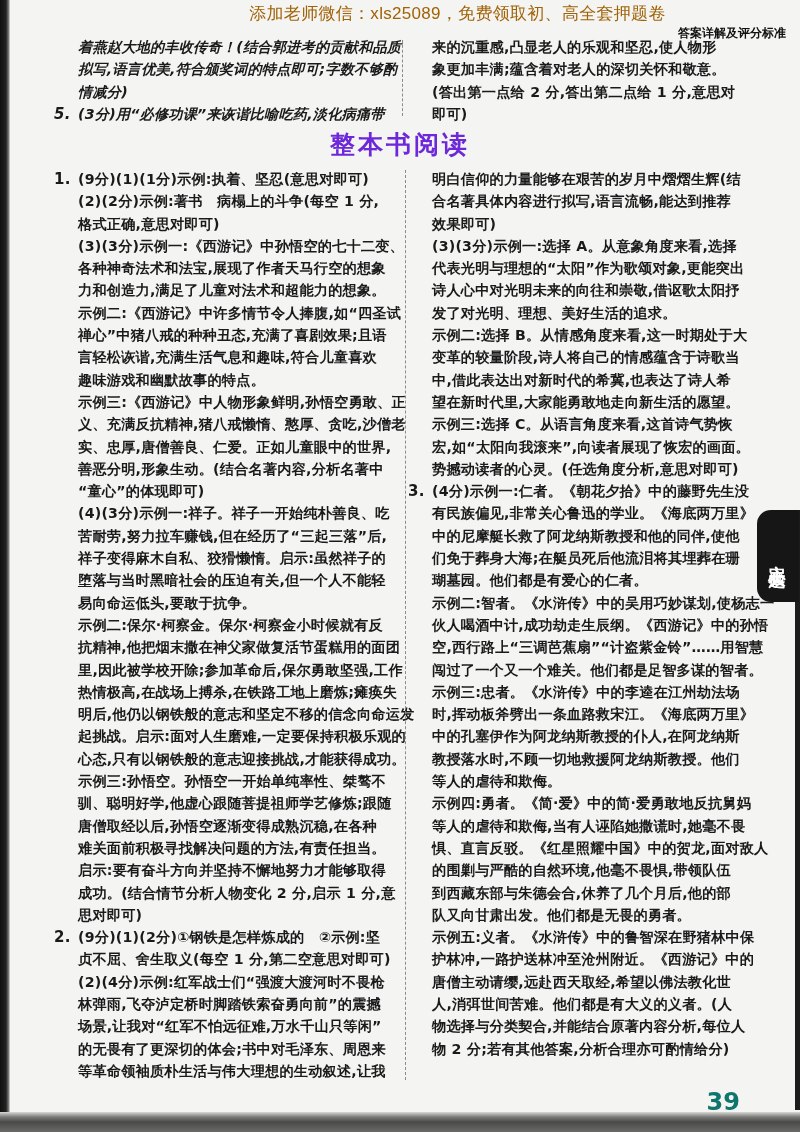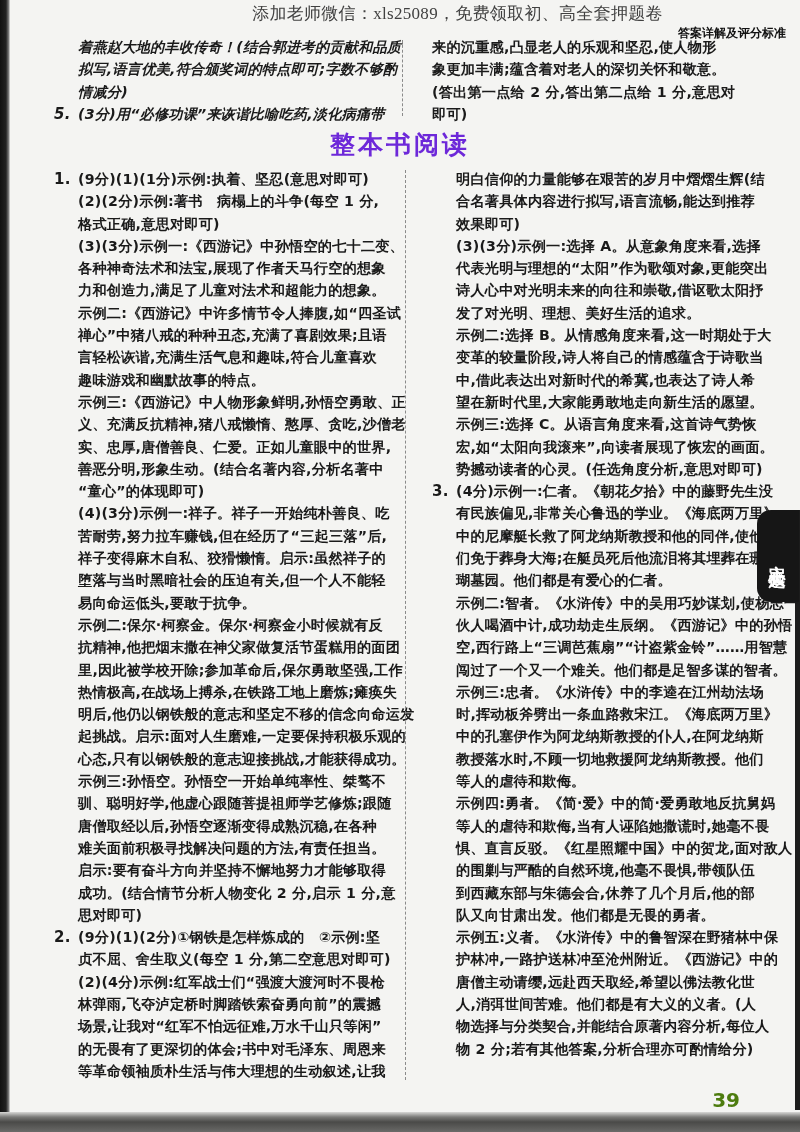--- a/index.html
+++ b/index.html
@@ -16,36 +16,36 @@
   .scan-edge-bottom {
     position: absolute; left: 0; top: 1112px; width: 800px; height: 20px;
     background: linear-gradient(to bottom, #d8d8d6 0, #7a7a78 5px, #4a4a48 10px, #6a6a68 20px);
   }
   .scan-edge-right {
     position: absolute; right: 0; top: 510px; width: 5px; height: 600px;
     background: #1c1c1c;
   }
   .header-watermark {
     position: absolute; left: 0; top: 2px; width: 800px;
-    text-align: center; font-family: Liberation Serif, serif;
-    font-size: 17px; color: #404040; letter-spacing: 0.3px;
+    text-align: center; font-family: Liberation Sans, sans-serif;
+    font-size: 17px; color: #a16207; letter-spacing: 0.3px;
   }
   .header-watermark span { margin-left: 115px; }
   .header-label {
     position: absolute; right: 14px; top: 15px;
     font-size: 12px; font-weight: bold; color: #111; margin-top: 10px;
   }
   .col {
     position: absolute; font-size: 14.2px; line-height: 22.3px;
     font-weight: bold; letter-spacing: 0.2px;
   }
   .col-left-top { left: 78px; top: 36px; width: 320px; font-style: italic; }
   .col-right-top { left: 432px; top: 36px; width: 320px; }
   .col-left { left: 78px; top: 168px; width: 320px; }
-  .col-right { left: 456px; top: 168px; width: 318px; }
+  .col-right { left: 432px; top: 168px; width: 318px; }
   .line { white-space: nowrap; height: 22.3px; position: relative; }
   .qnum {
     position: absolute; left: -24px; font-weight: bold; font-size: 15px;
   }
   .divider {
     position: absolute; width: 0; border-left: 1px dashed #8a8a8a;
   }
   .divider-top { left: 402px; top: 40px; height: 76px; }
   .divider-main { left: 405px; top: 170px; height: 910px; }
   .section-title {
@@ -55,21 +55,21 @@
   }
   .side-tab {
     position: absolute; left: 757px; top: 510px; width: 42px; height: 92px;
     background: #161616; border-radius: 14px 0 0 14px;
     color: #fff; font-size: 17px; font-weight: bold;
     display: flex; align-items: center; justify-content: center;
     writing-mode: vertical-rl; letter-spacing: 2px;
   }
   .page-number {
     position: absolute; right: 60px; top: 1088px;
-    font-size: 20px; font-weight: bold; color: #4d7c0f;
+    font-size: 24px; font-weight: bold; color: #0f766e;
   }
 </style>
 </head>
 <body>
 
 <div class="scan-edge-left"></div>
 <div class="scan-edge-right"></div>
 
 <div class="header-watermark">
   <span>添加老师微信：xls25089，免费领取初、高全套押题卷</span>

